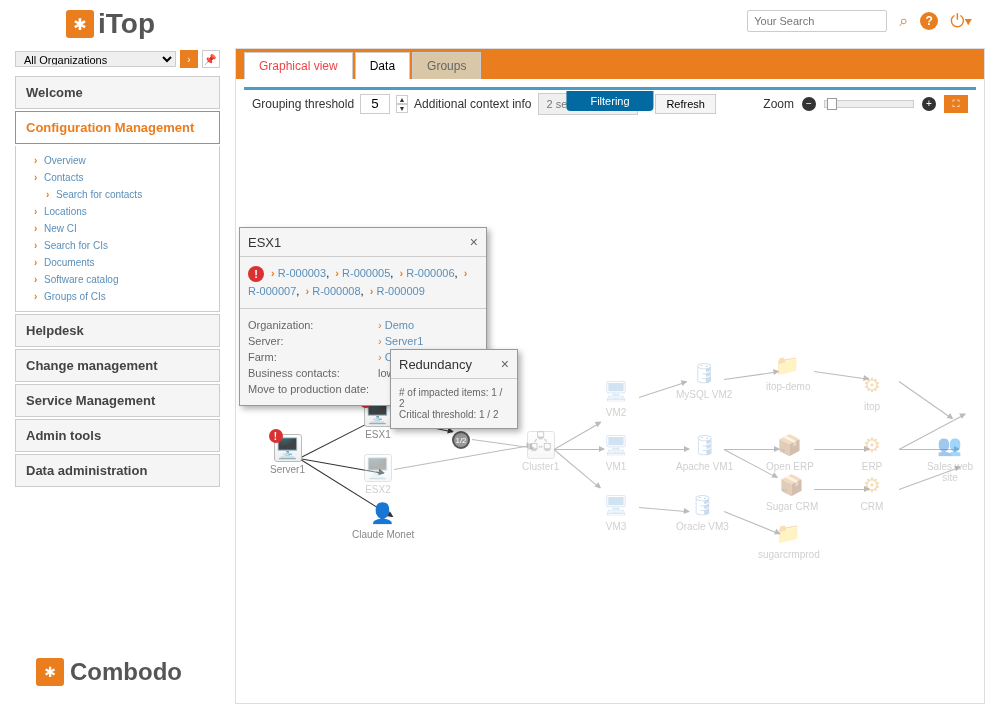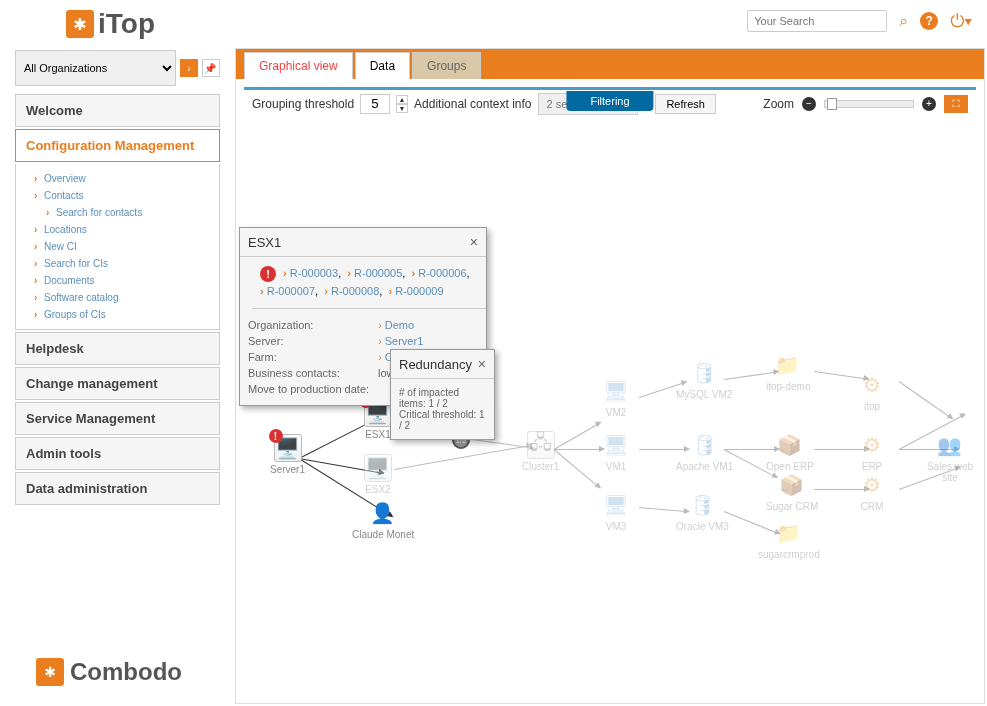--- a/index.html
+++ b/index.html
@@ -12,21 +12,21 @@
 .logo-text { font-size: 28px; font-weight: bold; color: #555; margin-left: 4px; }
 .header-right { position: absolute; right: 15px; top: 10px; display: flex; align-items: center; gap: 12px; }
 .search-box { width: 140px; height: 22px; border: 1px solid #ccc; border-radius: 2px; padding: 2px 6px; color: #888; font-size: 11px; margin-left: 8px; }
 .search-icon { color: #EA7D1E; font-size: 16px; cursor: pointer; }
 .help-icon { width: 18px; height: 18px; background: #EA7D1E; color: #fff; border-radius: 50%; display: inline-flex; align-items: center; justify-content: center; font-size: 12px; font-weight: bold; cursor: pointer; }
 .power-icon { color: #EA7D1E; font-size: 18px; cursor: pointer; }
 
 
 .sidebar { position: absolute; left: 15px; top: 50px; width: 205px; }
 .org-row { display: flex; align-items: center; gap: 4px; margin-bottom: 8px; }
-.org-select { flex: 1; height: 36px; border: 1px solid #ccc; font-size: 11px; padding: 1px 4px; }
+.org-select { flex: 1; height: 16px; border: 1px solid #ccc; font-size: 11px; padding: 1px 4px; }
 .org-btn { width: 18px; height: 18px; background: #EA7D1E; color: #fff; border: none; display: inline-flex; align-items: center; justify-content: center; font-size: 10px; cursor: pointer; }
 .pin-btn { width: 18px; height: 18px; background: #fff; border: 1px solid #ccc; color: #EA7D1E; display: inline-flex; align-items: center; justify-content: center; font-size: 10px; cursor: pointer; }
 
 .menu-group { border: 1px solid #ccc; margin-bottom: 2px; }
 .menu-header { padding: 8px 10px; font-weight: bold; font-size: 13px; color: #444; background: #f5f5f5; cursor: pointer; }
 .menu-active { background: #fff; color: #EA7D1E; border: 1px solid #EA7D1E; padding: 8px 10px; font-weight: bold; font-size: 13px; margin-bottom: 2px; cursor: pointer; }
 .menu-items { padding: 6px 0 6px 28px; }
 .menu-item { display: block; color: #5B8FB9; font-size: 10px; padding: 3px 0; cursor: pointer; position: relative; }
 .menu-item::before { content: '›'; color: #EA7D1E; position: absolute; left: -10px; font-weight: bold; }
 .menu-sub { padding-left: 12px; }
@@ -73,21 +73,21 @@
 .edge { position: absolute; height: 1px; background: #bbb; transform-origin: left center; }
 .edge.dark { background: #333; }
 .edge::after { content: ''; position: absolute; right: -1px; top: -3px; border-left: 6px solid #bbb; border-top: 3px solid transparent; border-bottom: 3px solid transparent; }
 .edge.dark::after { border-left-color: #333; }
 
 
 .popup { position: absolute; background: #f5f5f5; border: 1px solid #999; box-shadow: 3px 3px 6px rgba(0,0,0,0.3); font-size: 11px; z-index: 100; }
 .popup-header { padding: 6px 8px; border-bottom: 1px solid #ccc; display: flex; justify-content: space-between; align-items: center; font-size: 13px; color: #333; }
 .popup-close { cursor: pointer; color: #666; font-size: 14px; }
 .popup-body { padding: 8px; }
-.popup-links { padding: 8px; border-bottom: 1px solid #ccc; line-height: 1.6; margin-left: 12px; }
+.popup-links { padding: 8px; border-bottom: 1px solid #ccc; line-height: 1.6; }
 .popup-links a { color: #5B8FB9; cursor: pointer; }
 .popup-links .caret { color: #EA7D1E; font-weight: bold; }
 .popup-row { display: flex; padding: 2px 0; }
 .popup-label { width: 130px; color: #666; }
 .popup-value { color: #5B8FB9; }
 .popup-value .caret { color: #EA7D1E; }
 .alert-icon { display: inline-block; width: 16px; height: 16px; background: #D93232; border-radius: 50%; color: #fff; text-align: center; line-height: 16px; font-weight: bold; font-size: 11px; vertical-align: middle; margin-right: 4px; }
 
 .stepper { display: inline-flex; flex-direction: column; }
 .stepper span { width: 12px; height: 9px; border: 1px solid #ccc; font-size: 7px; display: flex; align-items: center; justify-content: center; cursor: pointer; }
@@ -321,21 +321,21 @@
         <div class="popup-row">
             <span class="popup-label">Business contacts:</span>
             <span style="color:#666">low</span>
           </div>
         <div class="popup-row">
             <span class="popup-label">Move to production date:</span>
           </div>
       </div>
     </div>
 
-    <div class="popup" style="left:146px;top:230px;width:105px">
+    <div class="popup" style="left:146px;top:230px;width:128px">
       <div class="popup-header">
         <span>Redundancy</span>
         <span class="popup-close">×</span>
       </div>
       <div class="popup-body" style="color:#666;font-size:10px">
         <div># of impacted items: 1 / 2</div>
         <div>Critical threshold: 1 / 2</div>
       </div>
     </div>
 

